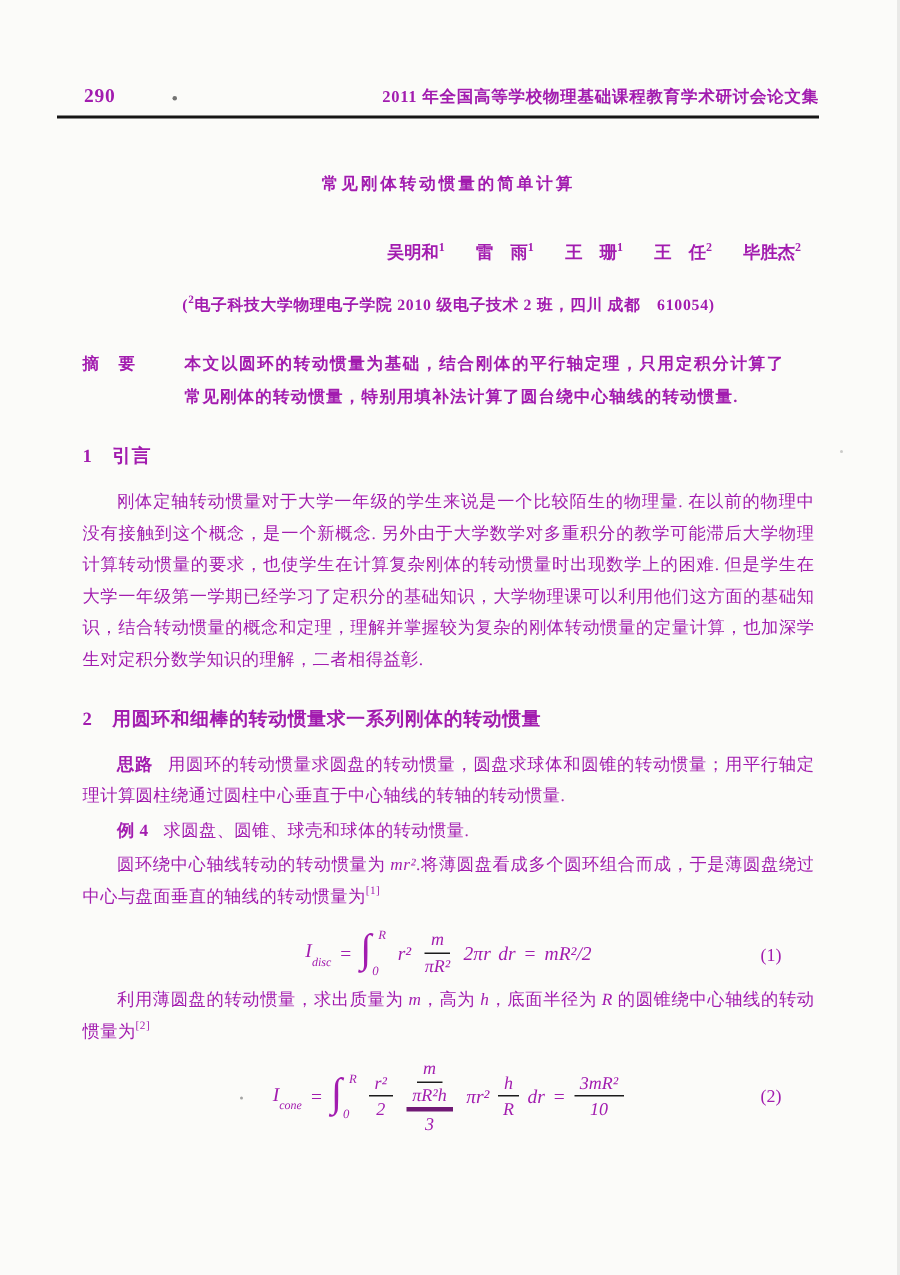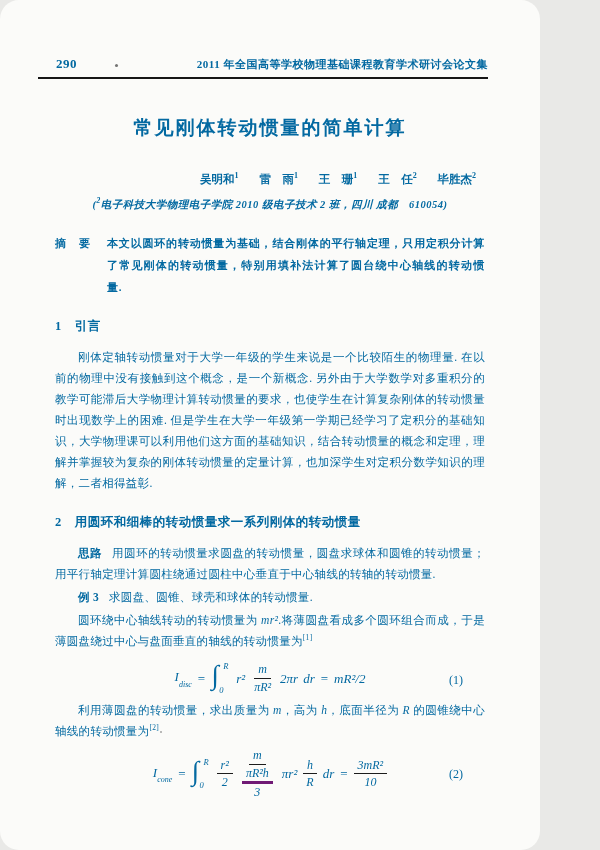--- a/index.html
+++ b/index.html
@@ -3,56 +3,55 @@
 <meta charset="utf-8">
 <style>
   html,body{margin:0;padding:0;}
   body{
     width:600px;height:850px;
     background:#e9e9e7;
     font-family:"Liberation Serif","DejaVu Serif",serif;
   }
   .page{
     position:relative;
-    width:540px;height:850px;
+    width:598px;height:850px;
     background:#fbfbf9;
-    color:#0369a1;
+    color:#a21caf;
     overflow:hidden;
     box-sizing:border-box;
-    border-radius:19px;
   }
   .content{padding:0 55px;}
   
   .header{
     margin:56px 52px 0 38px;
     padding:0 0 5px 0;
     border-bottom:2px solid #161616;
     display:flex;justify-content:space-between;align-items:flex-end;
   }
   .pagenum{font-size:13px;font-weight:700;letter-spacing:.5px;padding-left:18px;}
   .journal{font-size:11px;font-weight:700;letter-spacing:.5px;}
   
   .title{
     margin:36px 0 0 0;text-align:center;
-    font-size:19px;font-weight:700;letter-spacing:2px;
+    font-size:11px;font-weight:700;letter-spacing:2px;
   }
   .authors{
     margin-top:30px;text-align:right;
     font-size:11.5px;font-weight:600;
   }
   .author{margin:0 9px;white-space:nowrap;}
   .author sup{font-size:8px;}
   .affil{
     margin-top:7px;text-align:center;
     font-size:10.5px;font-weight:600;line-height:20px;letter-spacing:.5px;
   }
   .affil sup{font-size:7.5px;}
   
   .meta-block{margin-top:18px;}
-  .meta-row{display:flex;font-size:11px;line-height:22px;}
+  .meta-row{display:flex;font-size:11px;line-height:22px;gap:16px;}
   .meta-label{
     flex:0 0 52px;font-weight:700;letter-spacing:1px;white-space:nowrap;
   }
   .meta-text{
     font-weight:700;letter-spacing:.8px;text-align:justify;
     width:400px;
   }
   
   .sec-heading{
     margin:20px 0 0 0;font-size:12.5px;font-weight:700;letter-spacing:.5px;
@@ -121,21 +120,21 @@
     <h1 class="title">常见刚体转动惯量的简单计算</h1>
 
     <div class="authors">
       <span class="author"><span>吴明和</span><sup>1</sup></span>
       <span class="author"><span>雷　雨</span><sup>1</sup></span>
       <span class="author"><span>王　珊</span><sup>1</sup></span>
       <span class="author"><span>王　任</span><sup>2</sup></span>
       <span class="author"><span>毕胜杰</span><sup>2</sup></span>
     </div>
 
-    <div class="affil" style="margin-top:4px;font-style:italic;">
+    <div class="affil" style="margin-top:14px;">
       <span>(</span><sup>2</sup><span>电子科技大学物理电子学院 2010 级电子技术 2 班，四川 成都　610054</span><span>)</span>
     </div>
 
     <div class="meta-block">
       <div class="meta-row">
         <span class="meta-label">摘　要</span>
         <span class="meta-text">本文以圆环的转动惯量为基础，结合刚体的平行轴定理，只用定积分计算了常见刚体的转动惯量，特别用填补法计算了圆台绕中心轴线的转动惯量.</span>
       </div>
     </div>
 
@@ -143,21 +142,21 @@
 
     <p class="body-text indent">刚体定轴转动惯量对于大学一年级的学生来说是一个比较陌生的物理量. 在以前的物理中没有接触到这个概念，是一个新概念. 另外由于大学数学对多重积分的教学可能滞后大学物理计算转动惯量的要求，也使学生在计算复杂刚体的转动惯量时出现数学上的困难. 但是学生在大学一年级第一学期已经学习了定积分的基础知识，大学物理课可以利用他们这方面的基础知识，结合转动惯量的概念和定理，理解并掌握较为复杂的刚体转动惯量的定量计算，也加深学生对定积分数学知识的理解，二者相得益彰.</p>
 
     <h2 class="sec-heading">2　用圆环和细棒的转动惯量求一系列刚体的转动惯量</h2>
 
     <p class="body-text indent">
       <b class="inline-label">思路</b><span>用圆环的转动惯量求圆盘的转动惯量，圆盘求球体和圆锥的转动惯量；用平行轴定理计算圆柱绕通过圆柱中心垂直于中心轴线的转轴的转动惯量.</span>
     </p>
 
     <p class="body-text indent tight">
-      <b class="inline-label">例 3</b><span>求圆盘、圆锥、球壳和球体的转动惯量.</span>
+      <b class="inline-label">例 4</b><span>求圆盘、圆锥、球壳和球体的转动惯量.</span>
     </p>
 
     <p class="body-text indent tight">
       <span>圆环绕中心轴线转动的转动惯量为 </span><span class="var">mr²</span><span>.将薄圆盘看成多个圆环组合而成，于是薄圆盘绕过中心与盘面垂直的轴线的转动惯量为</span><span class="ref">[1]</span>
     </p>
 
     <div class="eqrow">
       <span class="eq">
         <span><span>I</span><sub>disc</sub></span>
         <span class="op">=</span>

